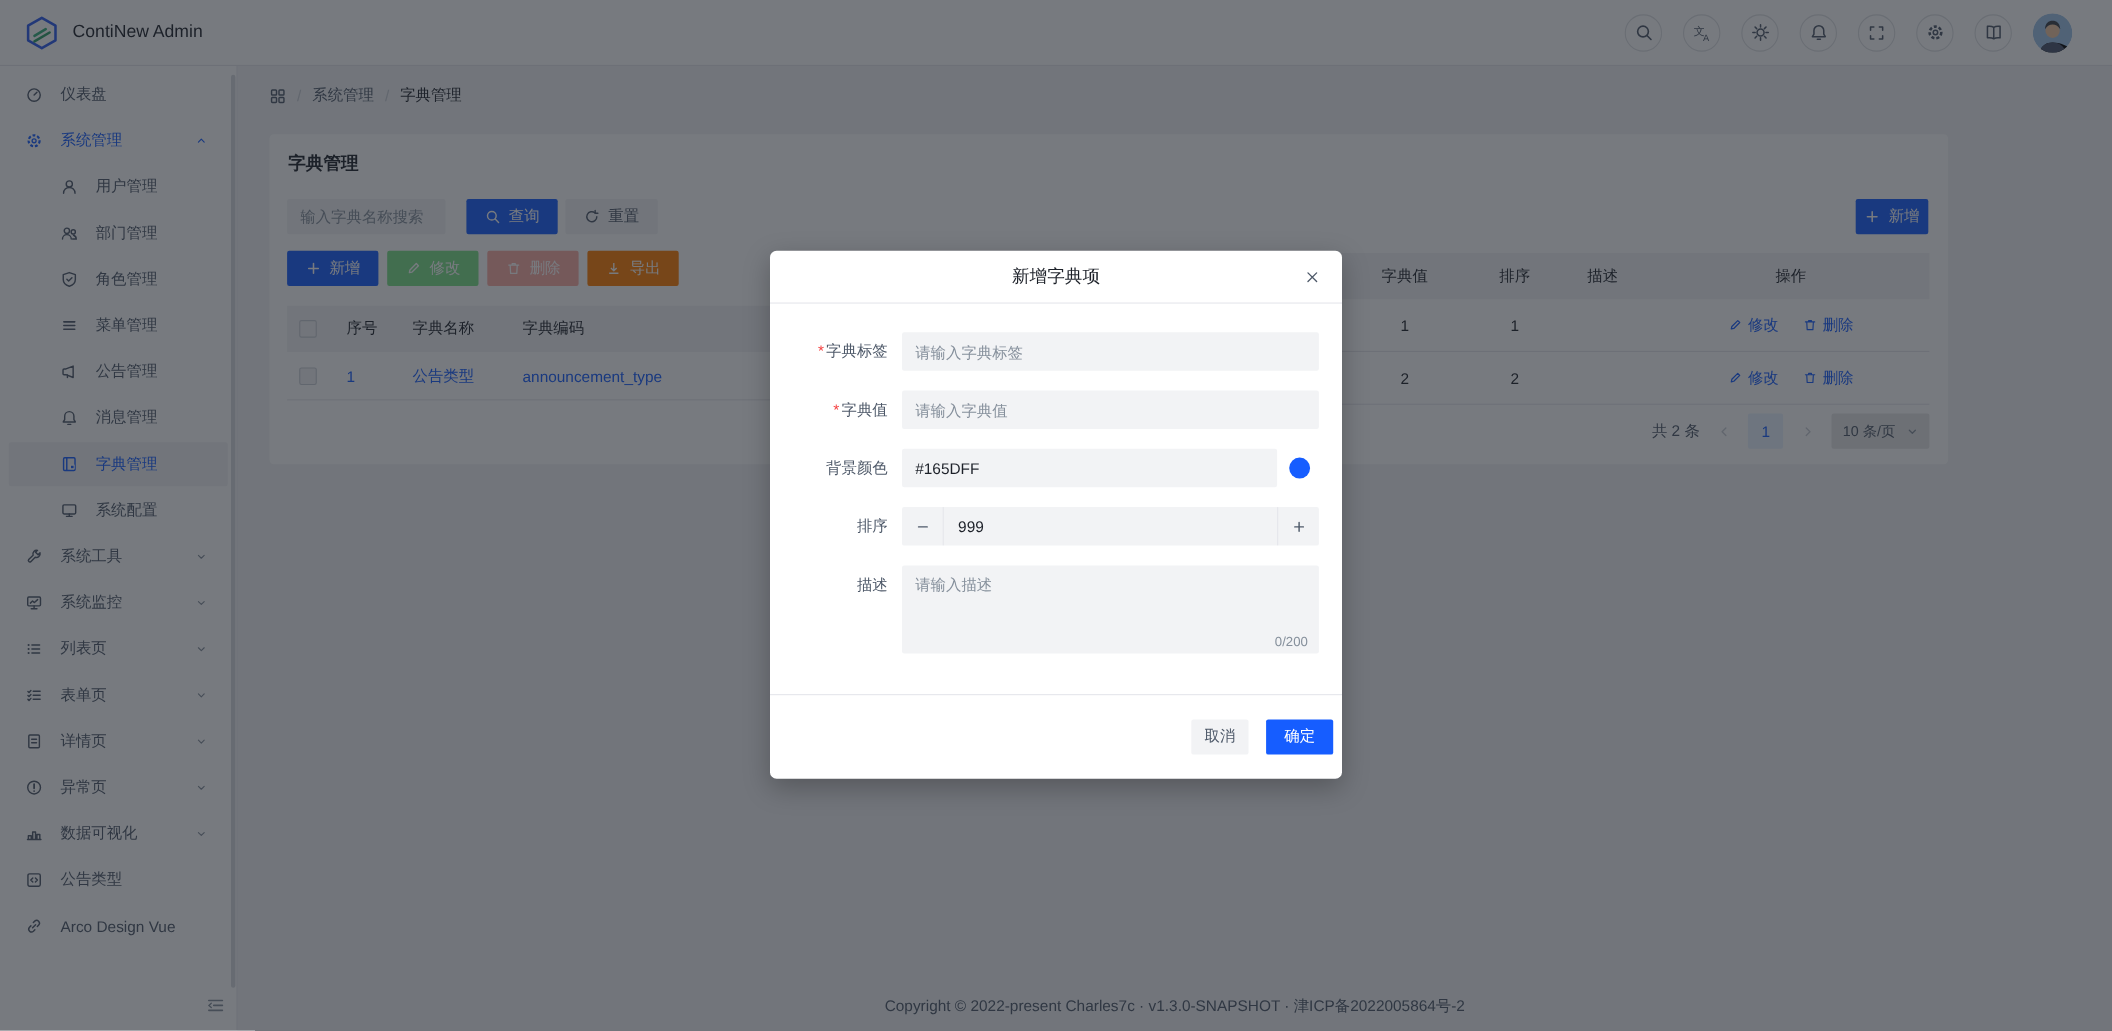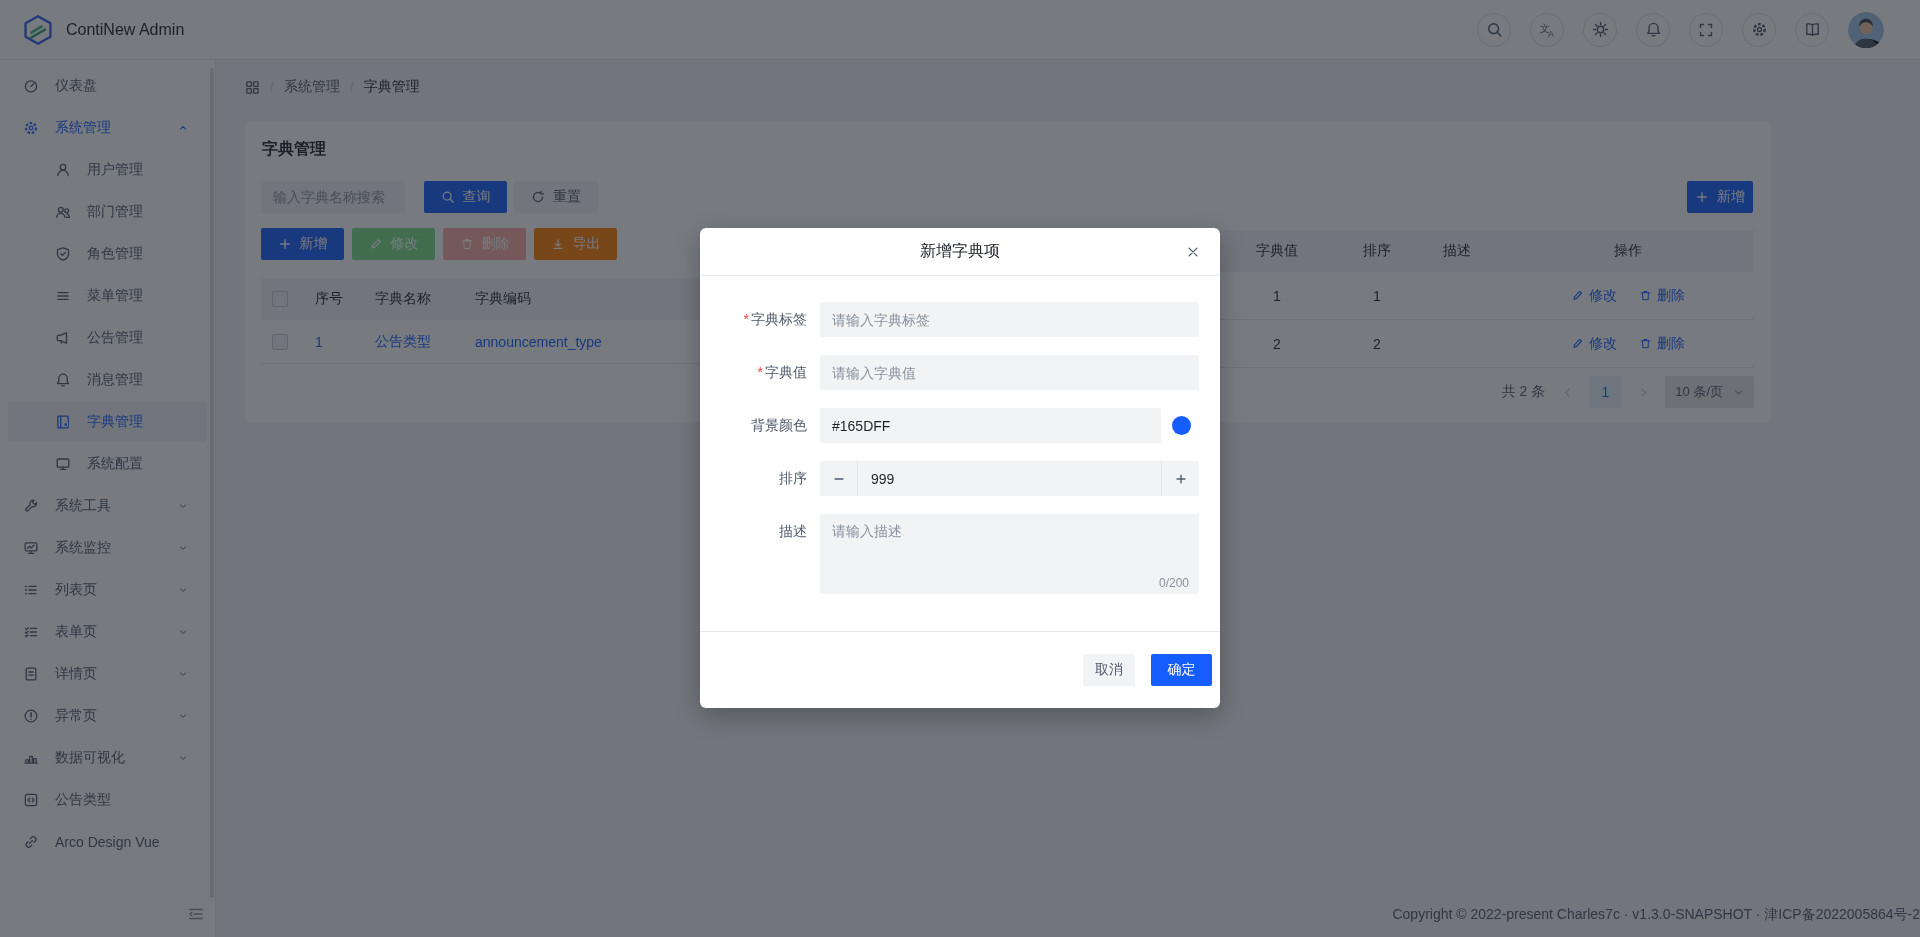--- a/index.html
+++ b/index.html
@@ -61,21 +61,21 @@
   .grid-r{display:grid;grid-template-columns:130px 70px 90px 1fr;align-items:center;text-align:center;}
   .tr-row{height:47px;border-bottom:1px solid #e5e6eb;}
   .act-cell{display:flex;align-items:center;justify-content:center;gap:22px;}
   .act-link{display:inline-flex;align-items:center;gap:5px;color:#165dff;cursor:pointer;}
   .pagination{position:absolute;right:0;top:254px;height:32px;display:flex;align-items:center;gap:8px;color:#4e5969;}
   .pg-arrow{width:28px;height:32px;display:flex;align-items:center;justify-content:center;color:#c9cdd4;cursor:pointer;}
   .pg-current{min-width:32px;height:32px;display:flex;align-items:center;justify-content:center;background:#e8f3ff;
               color:#165dff;border-radius:2px;cursor:pointer;}
   .pg-size{height:32px;padding:0 10px;background:#e5e5e5;border-radius:2px;display:flex;align-items:center;gap:10px;
            font-size:13px;color:#4e5969;cursor:pointer;}
-  .copyright{position:absolute;left:0;right:0;bottom:13px;text-align:right;font-size:14px;color:#4e5969;}
+  .copyright{position:absolute;left:0;right:0;bottom:13px;text-align:center;font-size:14px;color:#4e5969;}
   
   .mask{position:absolute;inset:0;background:rgba(29,33,41,.6);z-index:10;}
   .modal{position:absolute;left:700px;top:228px;width:520px;height:480px;background:#fff;border-radius:6px;z-index:11;
          box-shadow:0 8px 24px rgba(0,0,0,.25);box-sizing:border-box;}
   .modal-header{height:47px;border-bottom:1px solid #e5e6eb;display:flex;align-items:center;justify-content:center;
                 position:relative;font-size:16px;font-weight:500;color:#1d2129;}
   .modal-close{position:absolute;right:16px;top:50%;transform:translateY(-50%);width:22px;height:22px;color:#4e5969;
                display:flex;align-items:center;justify-content:center;cursor:pointer;}
   .modal-body{padding:26px 21px 0 0;}
   .form-row{display:flex;align-items:center;margin-bottom:18px;}

